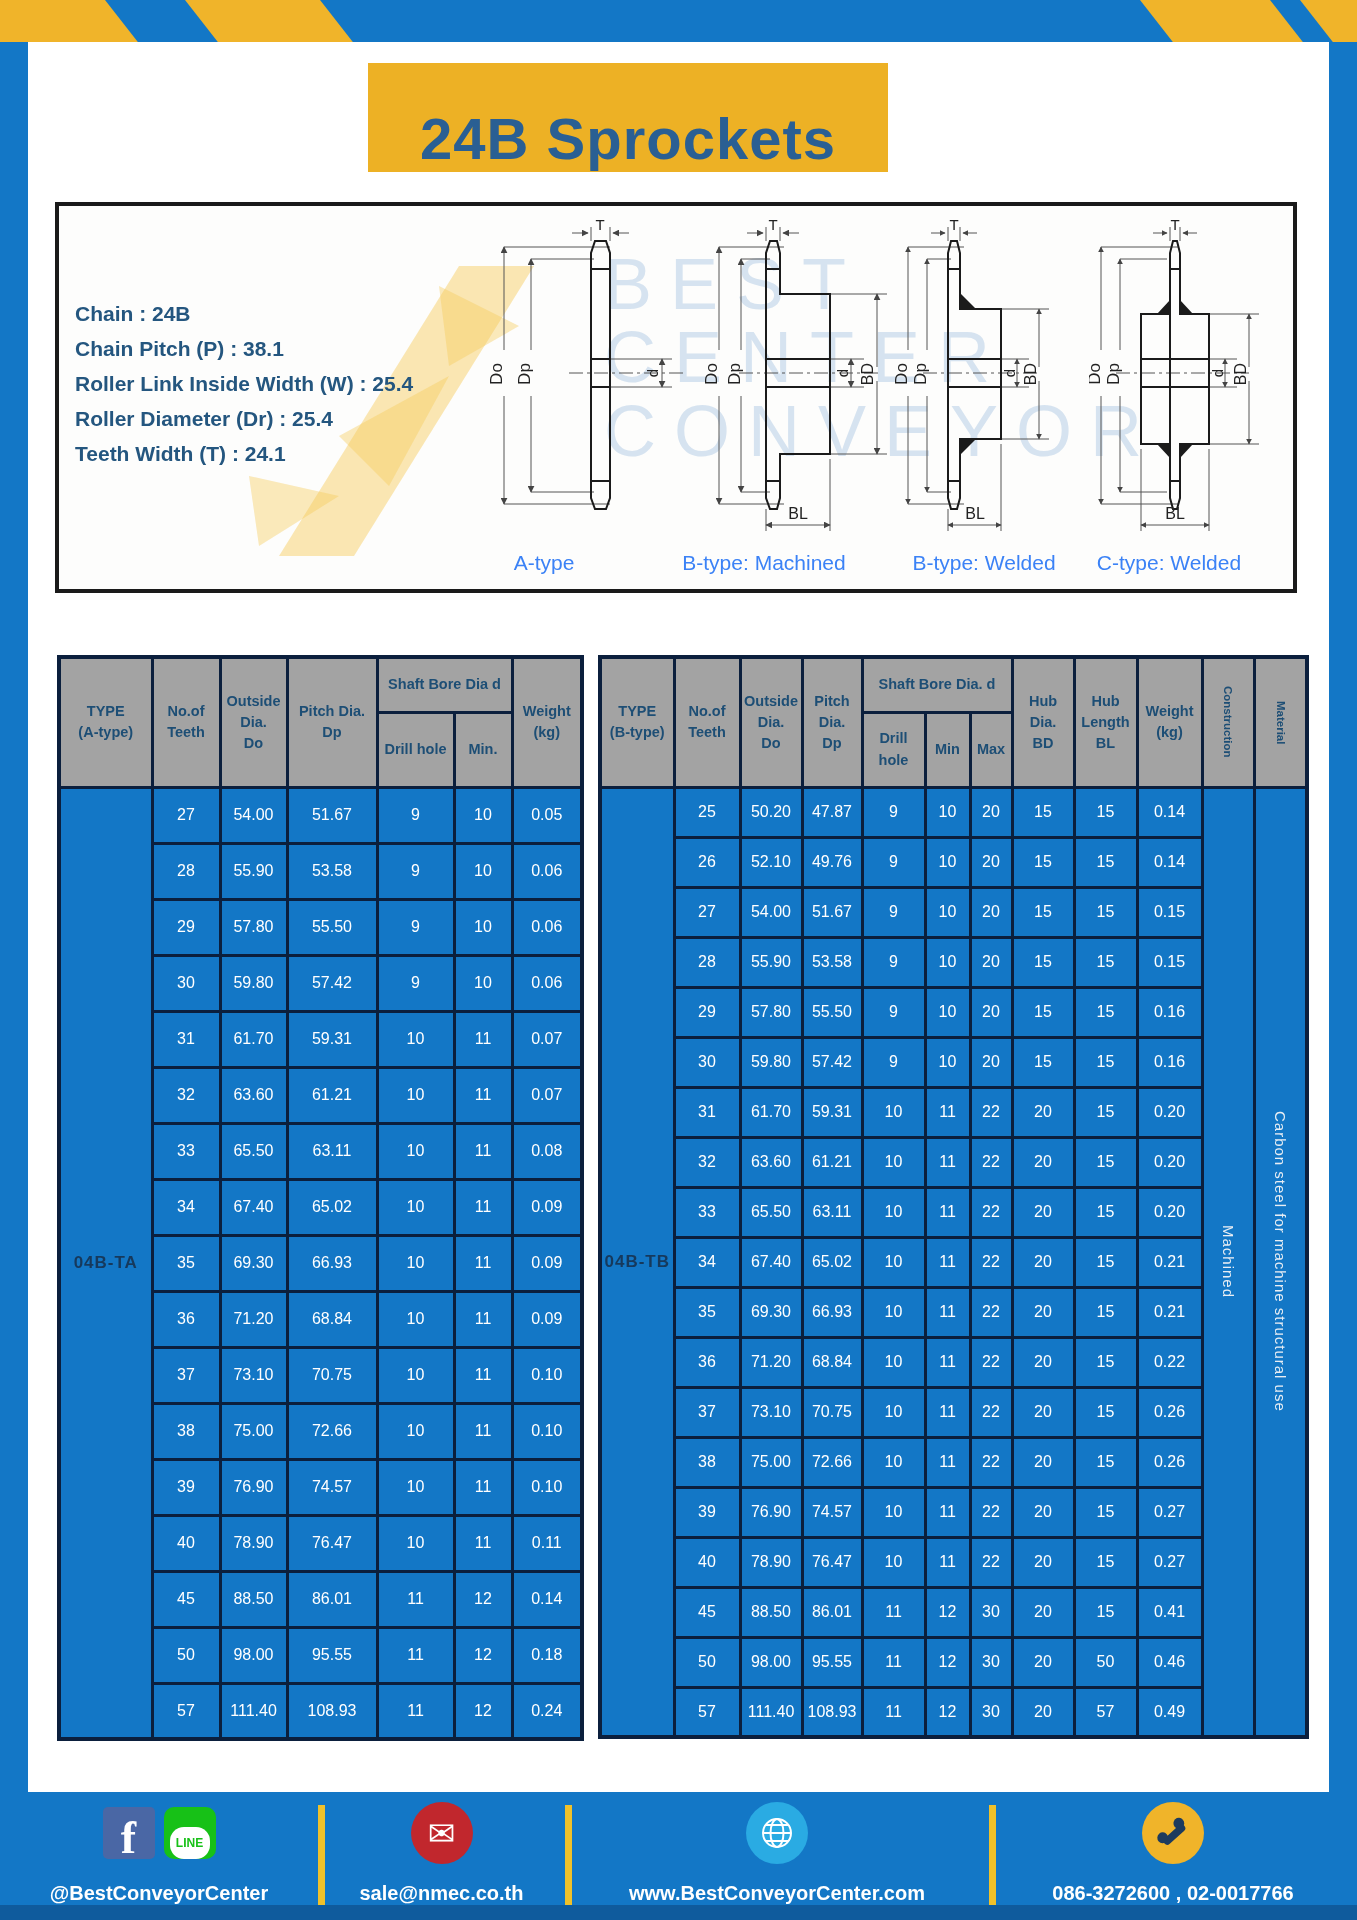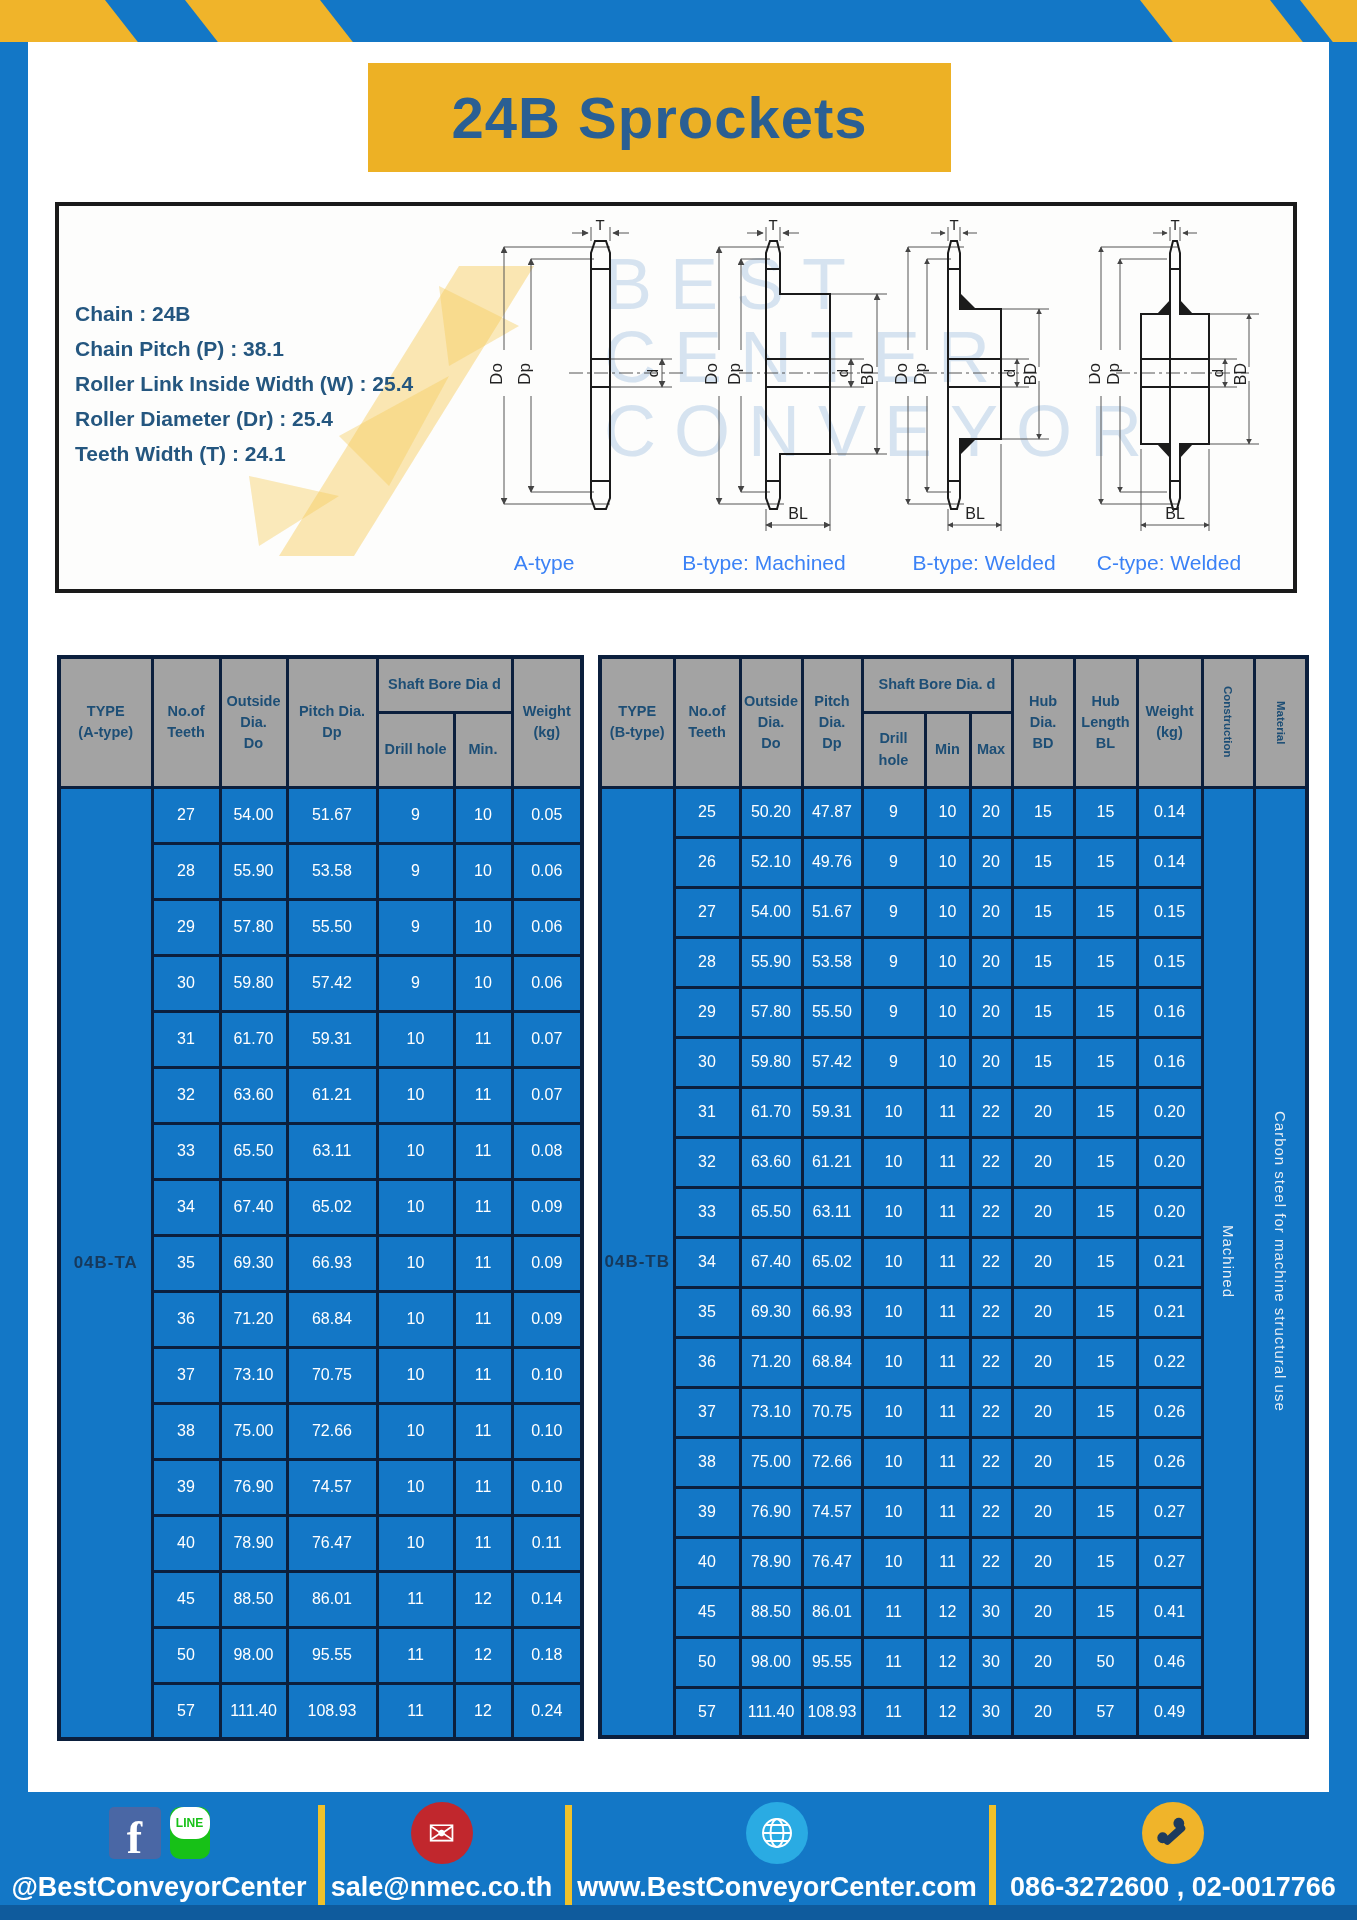--- a/index.html
+++ b/index.html
@@ -2,22 +2,22 @@
 <html><head>
 <meta charset="utf-8">
 <style>
   html,body{margin:0;padding:0;background:#e9e9e9;}
   .page{position:relative;width:1357px;height:1920px;background:#1377c6;overflow:hidden;
         font-family:"Liberation Sans",sans-serif;}
   .content{position:absolute;left:28px;top:42px;width:1301px;height:1750px;background:#ffffff;}
   .topband{position:absolute;left:0;top:0;width:1357px;height:42px;background:#1377c6;overflow:hidden;}
   .stripe{position:absolute;top:0;height:42px;background:#f0b42a;transform:skewX(38deg);transform-origin:top left;}
 
-  .title-box{position:absolute;left:368px;top:63px;width:583px;height:109px;background:#edb125;
-             display:flex;align-items:center;justify-content:center;}
+  .title-box{position:absolute;left:368px;top:63px;width:520px;height:109px;background:#edb125;
+             display:flex;align-items:flex-end;justify-content:center;}
   .title-box h1{margin:0;font-size:58px;color:#2a5f93;letter-spacing:1px;}
 
   .diagram-panel{position:absolute;left:55px;top:202px;width:1242px;height:391px;background:#fdfdfc;
                  border:4px solid #1a1a1a;box-sizing:border-box;overflow:hidden;}
   .watermark-text{position:absolute;left:545px;top:42px;color:rgba(125,170,212,0.30);
                   font-weight:normal;font-size:72px;letter-spacing:18px;line-height:1.02;white-space:nowrap;}
   .specs{position:absolute;left:16px;top:96px;width:430px;color:#24567f;font-weight:bold;font-size:21px;}
   .specs div{margin-bottom:11px;white-space:nowrap;}
   .dsvg{position:absolute;top:13px;}
   .dlabel{position:absolute;top:345px;height:30px;font-size:21px;color:#3b82f6;text-align:center;}
@@ -33,23 +33,23 @@
   .ta tbody tr{height:56px;} .tb tbody tr{height:50px;}
   .type-cell{color:#16395c;font-weight:bold;font-size:17px;letter-spacing:1px;}
   .vhead{writing-mode:vertical-rl;font-size:11.5px;letter-spacing:0;line-height:1.1;padding:2px 0;}
   .vcell{writing-mode:vertical-rl;color:#e8eef4;font-size:15px;letter-spacing:1px;}
 
   .footer{position:absolute;left:0;top:1792px;width:1357px;height:128px;background:#1377c6;}
   .footer-dark{position:absolute;left:0;bottom:0;width:100%;height:15px;background:rgba(8,40,80,0.35);}
   .fdiv{position:absolute;top:13px;width:7px;height:100px;background:#f0c12a;}
   .fsec{position:absolute;top:0;height:128px;display:flex;flex-direction:column;align-items:center;justify-content:flex-start;}
   .ficons{display:flex;gap:9px;margin-top:10px;height:62px;align-items:center;}
-  .ftext{color:#ffffff;font-weight:bold;font-size:27px;margin-top:8px;white-space:nowrap;}
+  .ftext{color:#ffffff;font-weight:bold;font-size:20px;margin-top:18px;white-space:nowrap;}
   .icon-fb{width:52px;height:52px;background:#4a67a5;border-radius:5px;display:flex;align-items:flex-end;justify-content:center;color:#fff;font-weight:bold;font-size:46px;line-height:0.92;font-family:"Liberation Serif",serif;}
-  .icon-line{width:40px;height:52px;background:#17c117;border-radius:10px;display:flex;align-items:flex-start;justify-content:center;}
+  .icon-line{width:52px;height:52px;background:#17c117;border-radius:10px;display:flex;align-items:flex-end;justify-content:center;}
   .line-bubble{width:40px;height:32px;background:#fff;border-radius:14px;display:flex;align-items:center;justify-content:center;color:#17c117;font-weight:bold;font-size:12px;}
   .icon-circle{width:62px;height:62px;border-radius:50%;display:flex;align-items:center;justify-content:center;}
   .icon-mail{background:#c1272d;color:#fff;font-size:33px;}
   .icon-globe{background:#2aabe3;}
   .icon-phone{background:#f0b42a;}
 
   svg text{font-family:"Liberation Sans",sans-serif;}
 </style>
 </head>
 <body>

